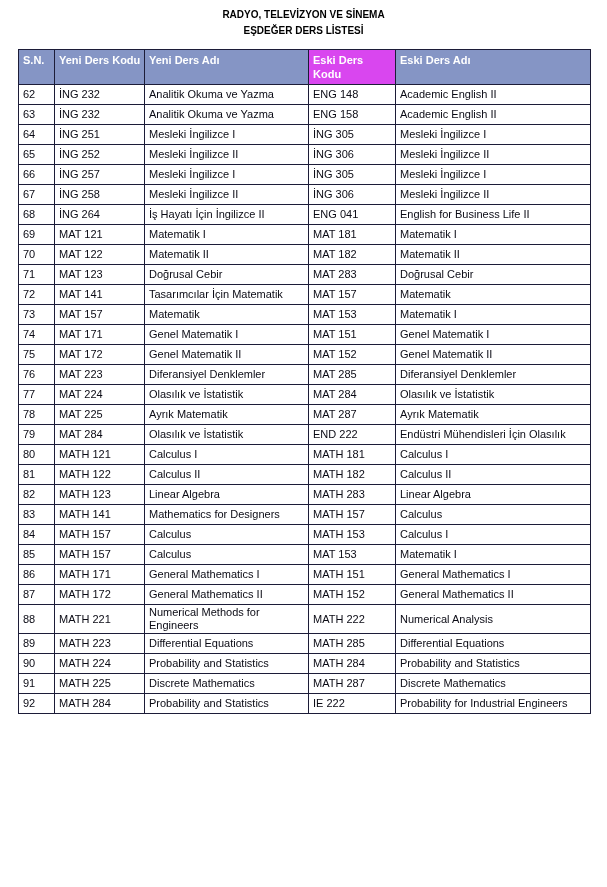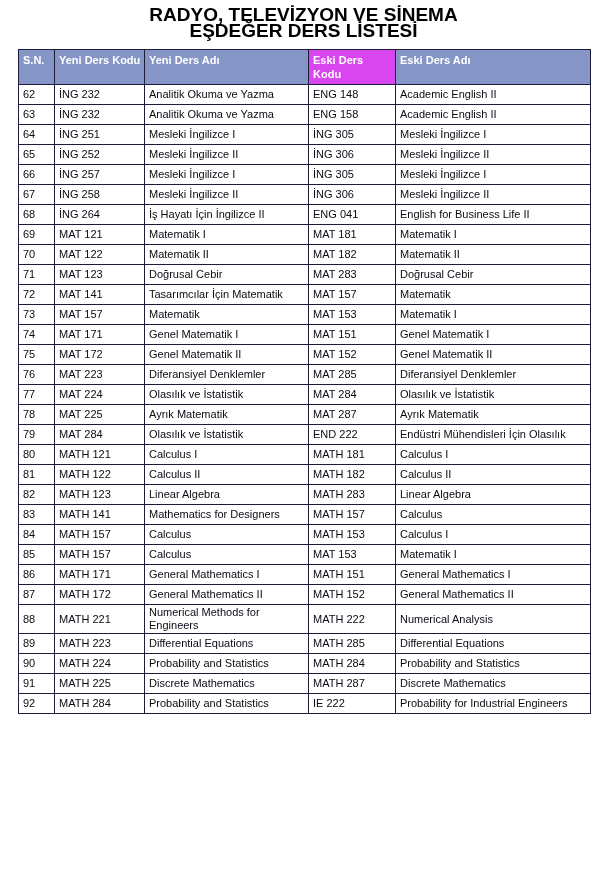--- a/index.html
+++ b/index.html
@@ -8,21 +8,21 @@
     width: 607px; height: 887px;
     background: #ffffff;
     font-family: "Liberation Sans", sans-serif;
     color: #0a0a14;
     position: relative;
   }
   .page-title {
     padding-top: 7px;
     text-align: center;
     font-weight: bold;
-    font-size: 19px;
+    font-size: 10px;
     line-height: 16px;
     color: #000000;
   }
   table.equiv-table {
     border-collapse: collapse;
     table-layout: fixed;
     width: 572px;
     margin: 10px 0 0 18px;
   }
   .equiv-table col.c0 { width: 36px; }

